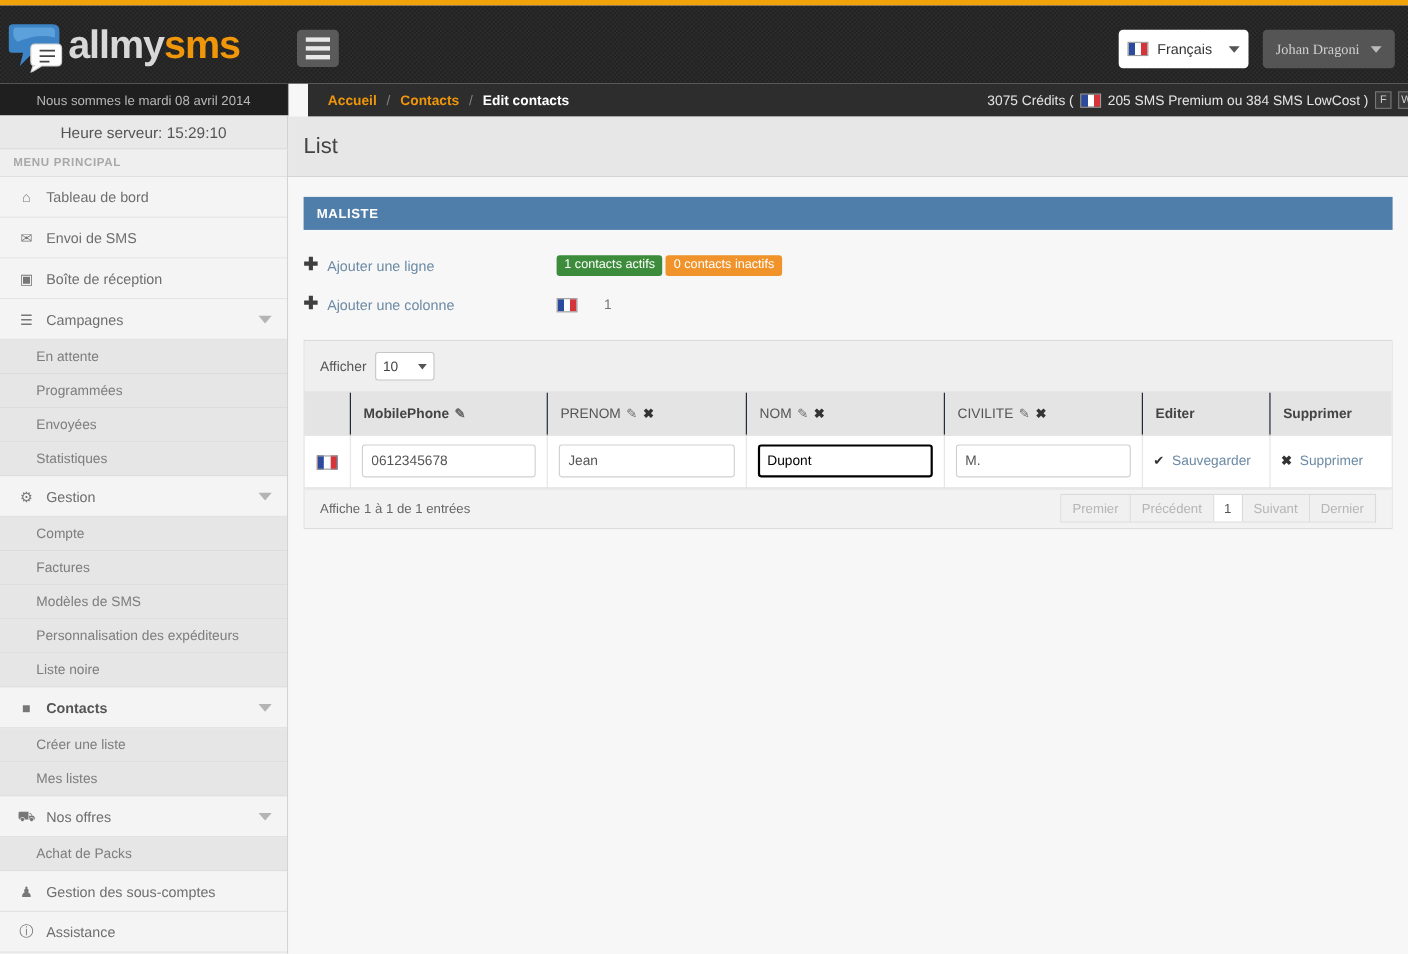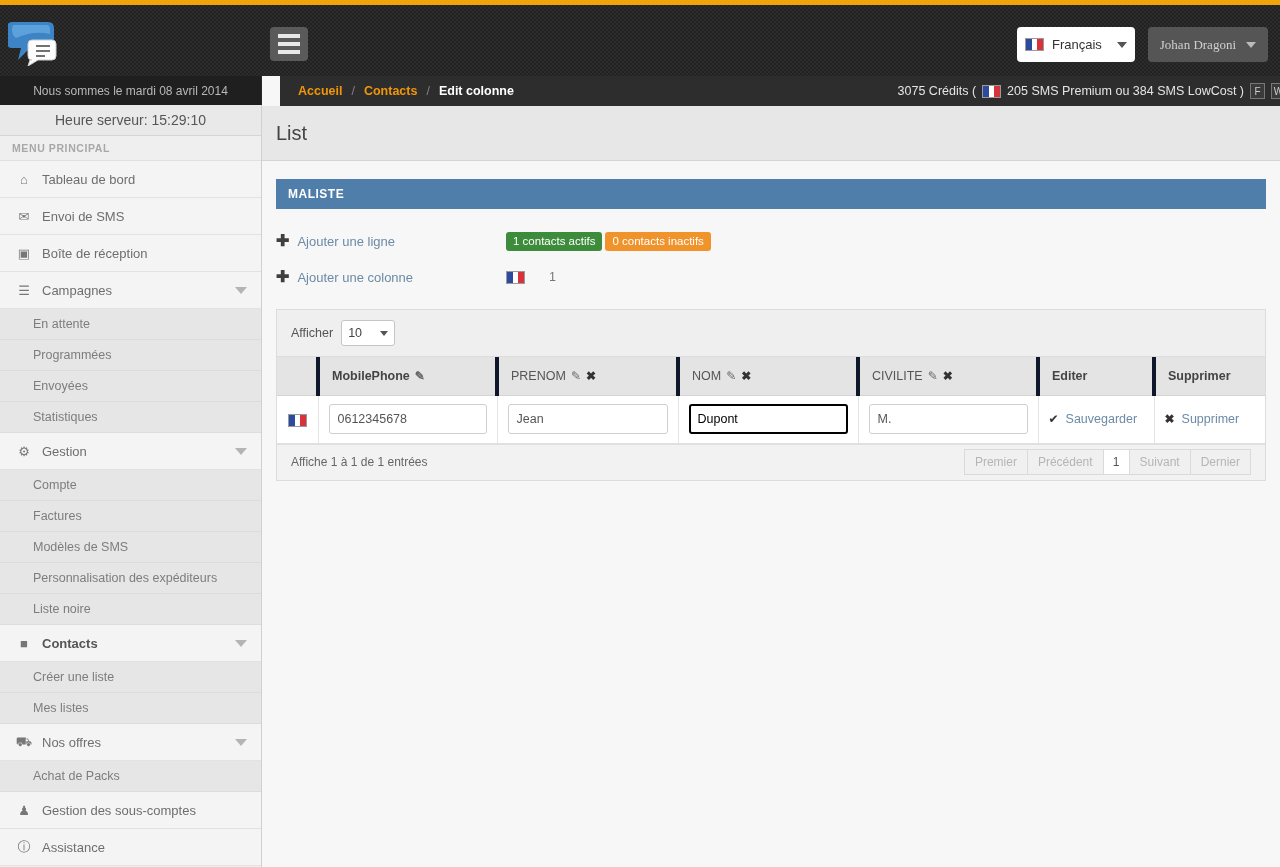--- a/index.html
+++ b/index.html
@@ -196,21 +196,21 @@
   #search-group { margin-left: auto; display: flex; align-items: center; gap: 10px; color: #555; font-size: 12.5px; }
   #search-input {
     width: 163px; height: 26px; border: 1px solid #c6c6c6; border-radius: 2px;
     background: #fff; font-family: inherit; font-size: 12.5px; padding: 0 6px; color: #333;
   }
 
   table { border-collapse: collapse; width: 100%; table-layout: fixed; }
   thead th {
     background: #e4e4e4; height: 38px; text-align: left;
     padding: 0 12px; font-size: 12.5px; color: #555;
-    border-right: 4px solid #0f172a; border-bottom: 1px solid #d4d4d4;
+    border-right: 1px solid #0f172a; border-bottom: 1px solid #d4d4d4;
     font-weight: normal;
   }
   thead th.bold-head { font-weight: bold; color: #444; }
   thead th:last-child { border-right: none; }
   .head-ico { margin-left: 5px; color: #666; cursor: pointer; font-size: 12px; }
   .head-x { margin-left: 5px; color: #333; cursor: pointer; font-weight: bold; font-size: 12px; }
 
   tbody td {
     height: 48px; padding: 0 10px; border-right: 1px solid #e4e4e4;
     border-bottom: 1px solid #e0e0e0; vertical-align: middle;
@@ -251,20 +251,21 @@
 <div id="top-strip"></div>
 
 <div id="header">
   <div id="logo-area">
     <svg id="logo-mark" viewBox="0 0 56 50">
       <path d="M4 6 L40 6 Q46 6 46 12 L46 26 Q46 32 40 32 L22 32 L10 44 L13 32 L4 32 Q-1 32 -1 26 L-1 12 Q-1 6 4 6 Z" fill="#3d84c6"></path>
       <path d="M6 9 L38 9 Q42 9 42 13 L42 18 Q26 14 8 22 Q4 19 4 14 Q4 9 6 9 Z" fill="#6fb1e8" opacity=".65"></path>
       <path d="M24 24 L44 24 Q48 24 48 28 L48 40 Q48 44 44 44 L30 44 L20 50 L22 44 L24 44 Q20 44 20 40 L20 28 Q20 24 24 24 Z" fill="#fdfdfd" stroke="#cfcfcf" stroke-width="1"></path>
       <path d="M28 30 L42 30 M28 35 L42 35 M28 40 L37 40" stroke="#444" stroke-width="1.6"></path>
     </svg>
+    <div id="logo-text"><span class="lt-a">allmy</span><span class="lt-b">sms</span></div>
   </div>
 
   <div id="hamburger">
     <span></span>
       <span></span>
       <span></span>
   </div>
 
   <div id="lang-select">
     <span class="flag"></span>
@@ -280,21 +281,21 @@
 
 <div id="date-bar">Nous sommes le mardi 08 avril 2014</div>
 <div id="time-bar">Heure serveur: 15:29:10</div>
 
 <div id="breadcrumb-bar">
   <div id="breadcrumb">
     <span class="crumb-link">Accueil</span>
     <span class="crumb-sep">/</span>
     <span class="crumb-link">Contacts</span>
     <span class="crumb-sep">/</span>
-    <span class="crumb-current">Edit colonne</span>
+    <span class="crumb-current">Edit contacts</span>
   </div>
   <div id="credit-area">
     <span>3075 Crédits (</span>
     <span class="flag"></span>
     <span>205 SMS Premium ou 384 SMS LowCost )</span>
     <span class="sq-btn">F</span>
     <span class="sq-btn">W</span>
   </div>
 </div>
 

